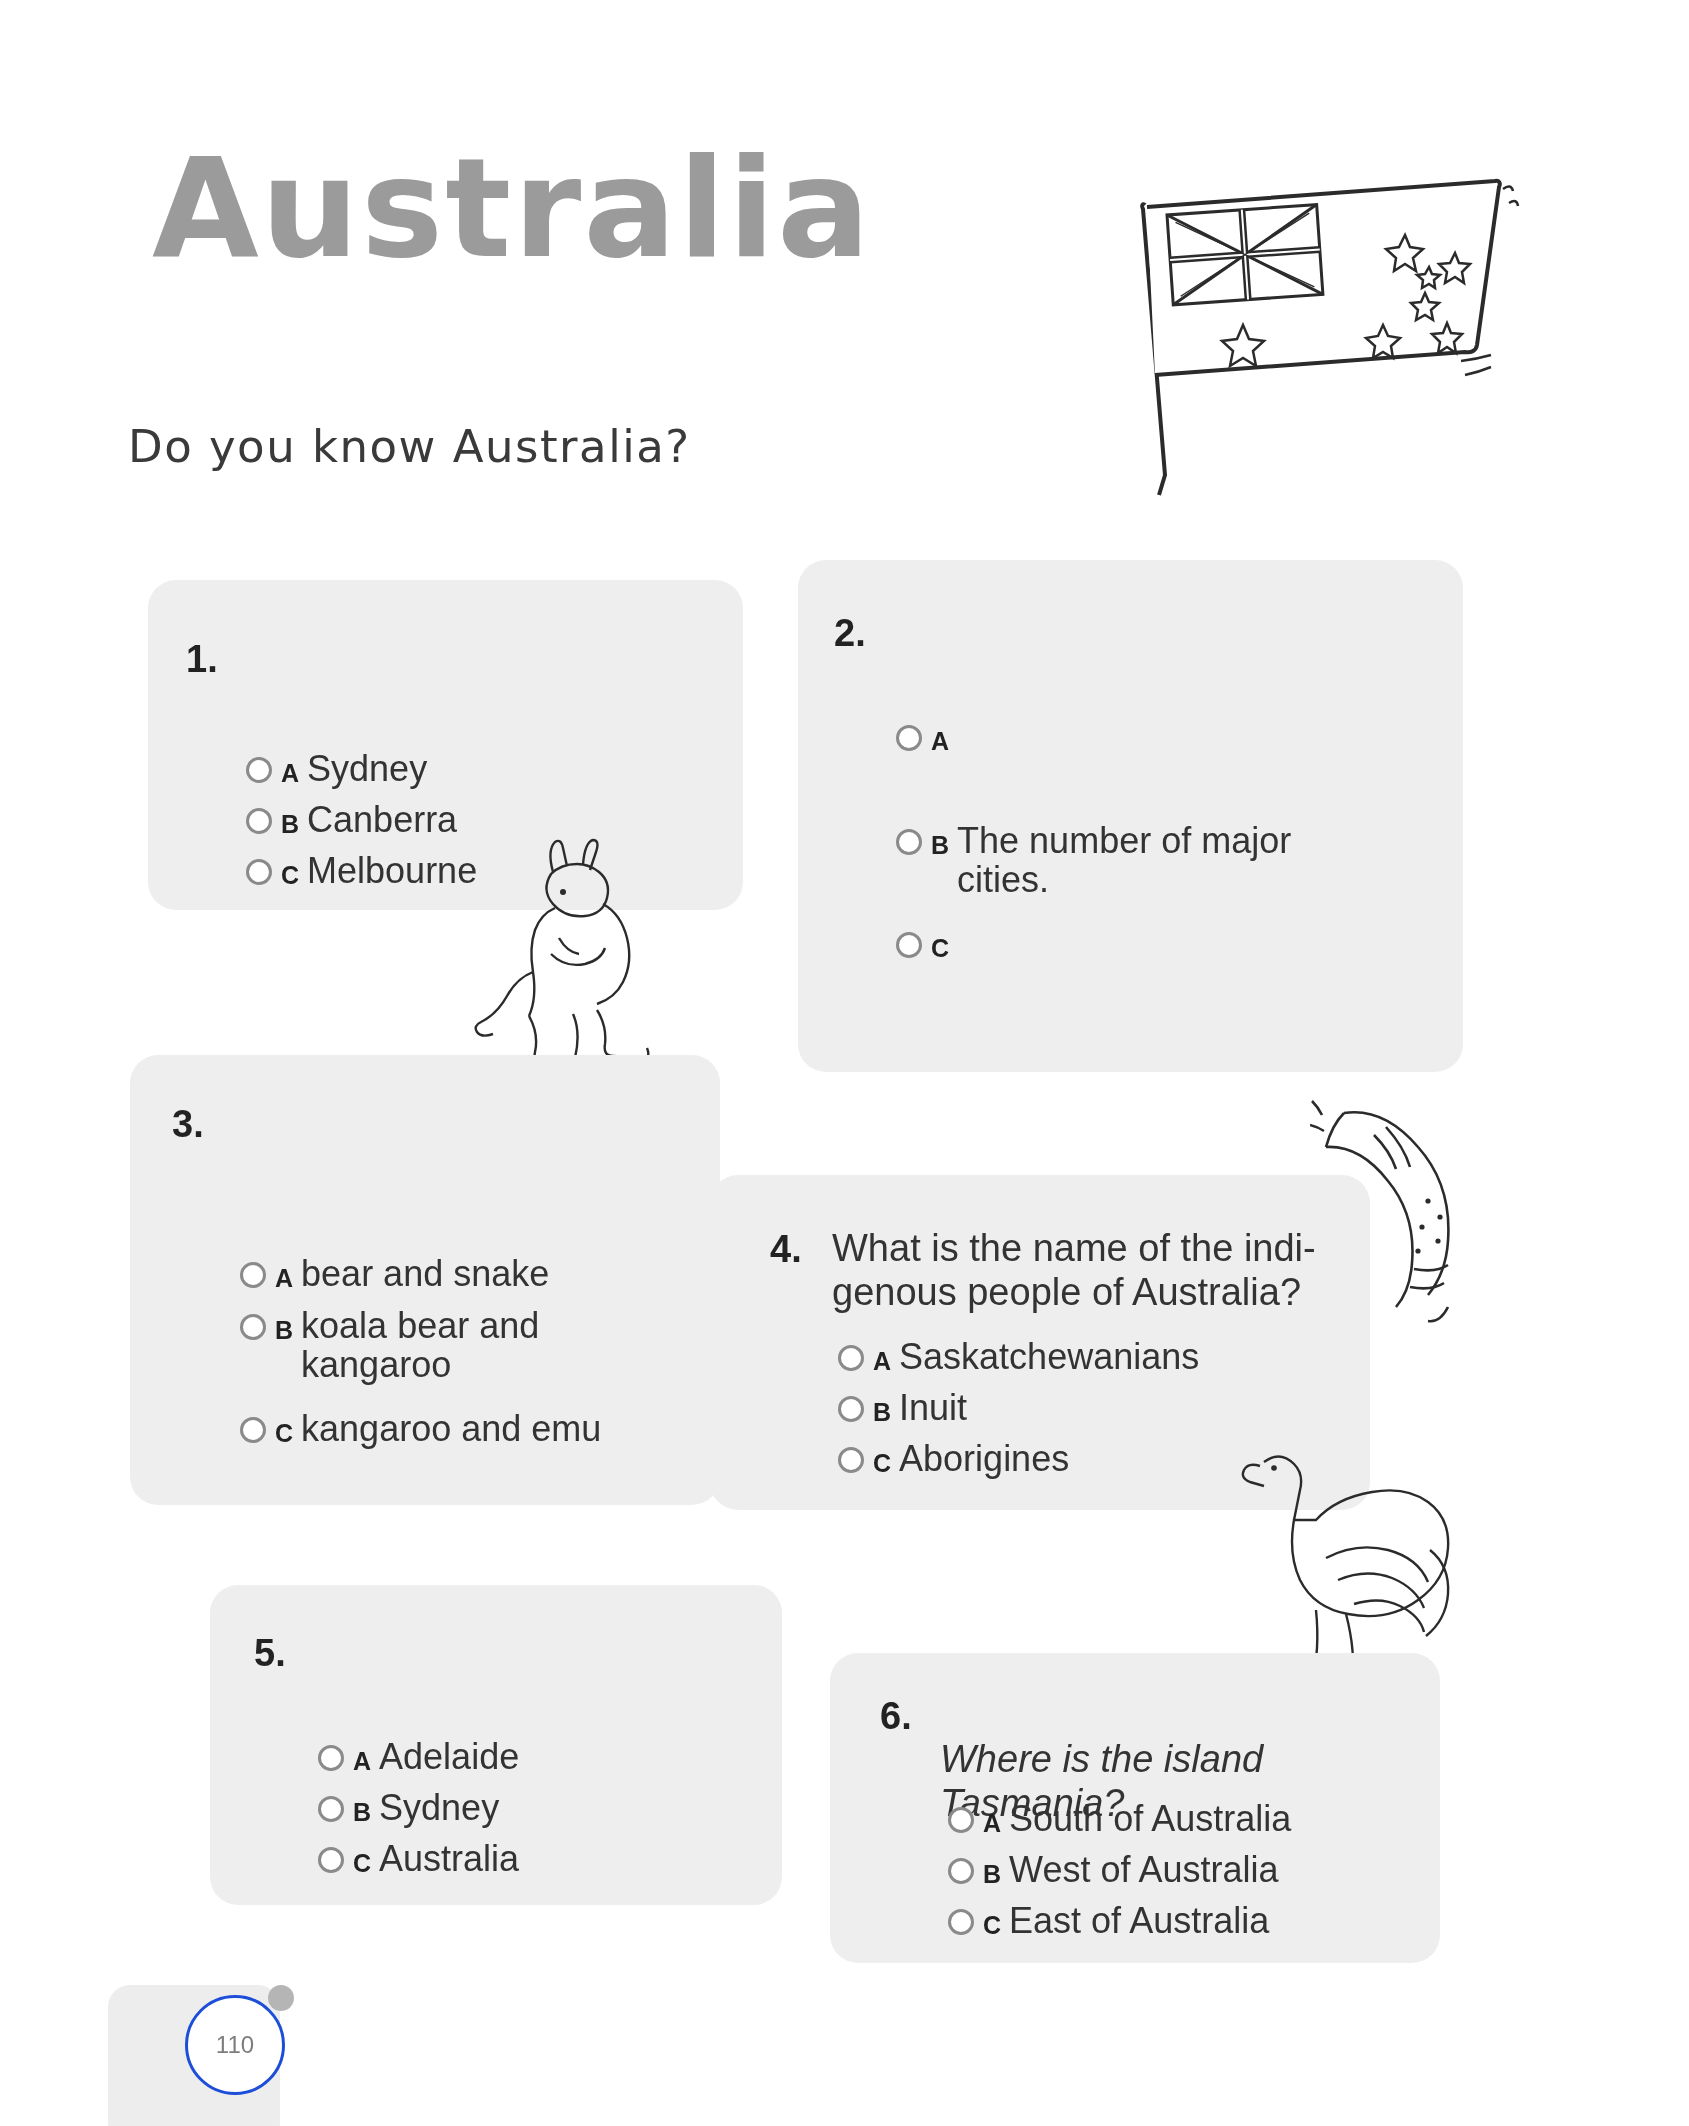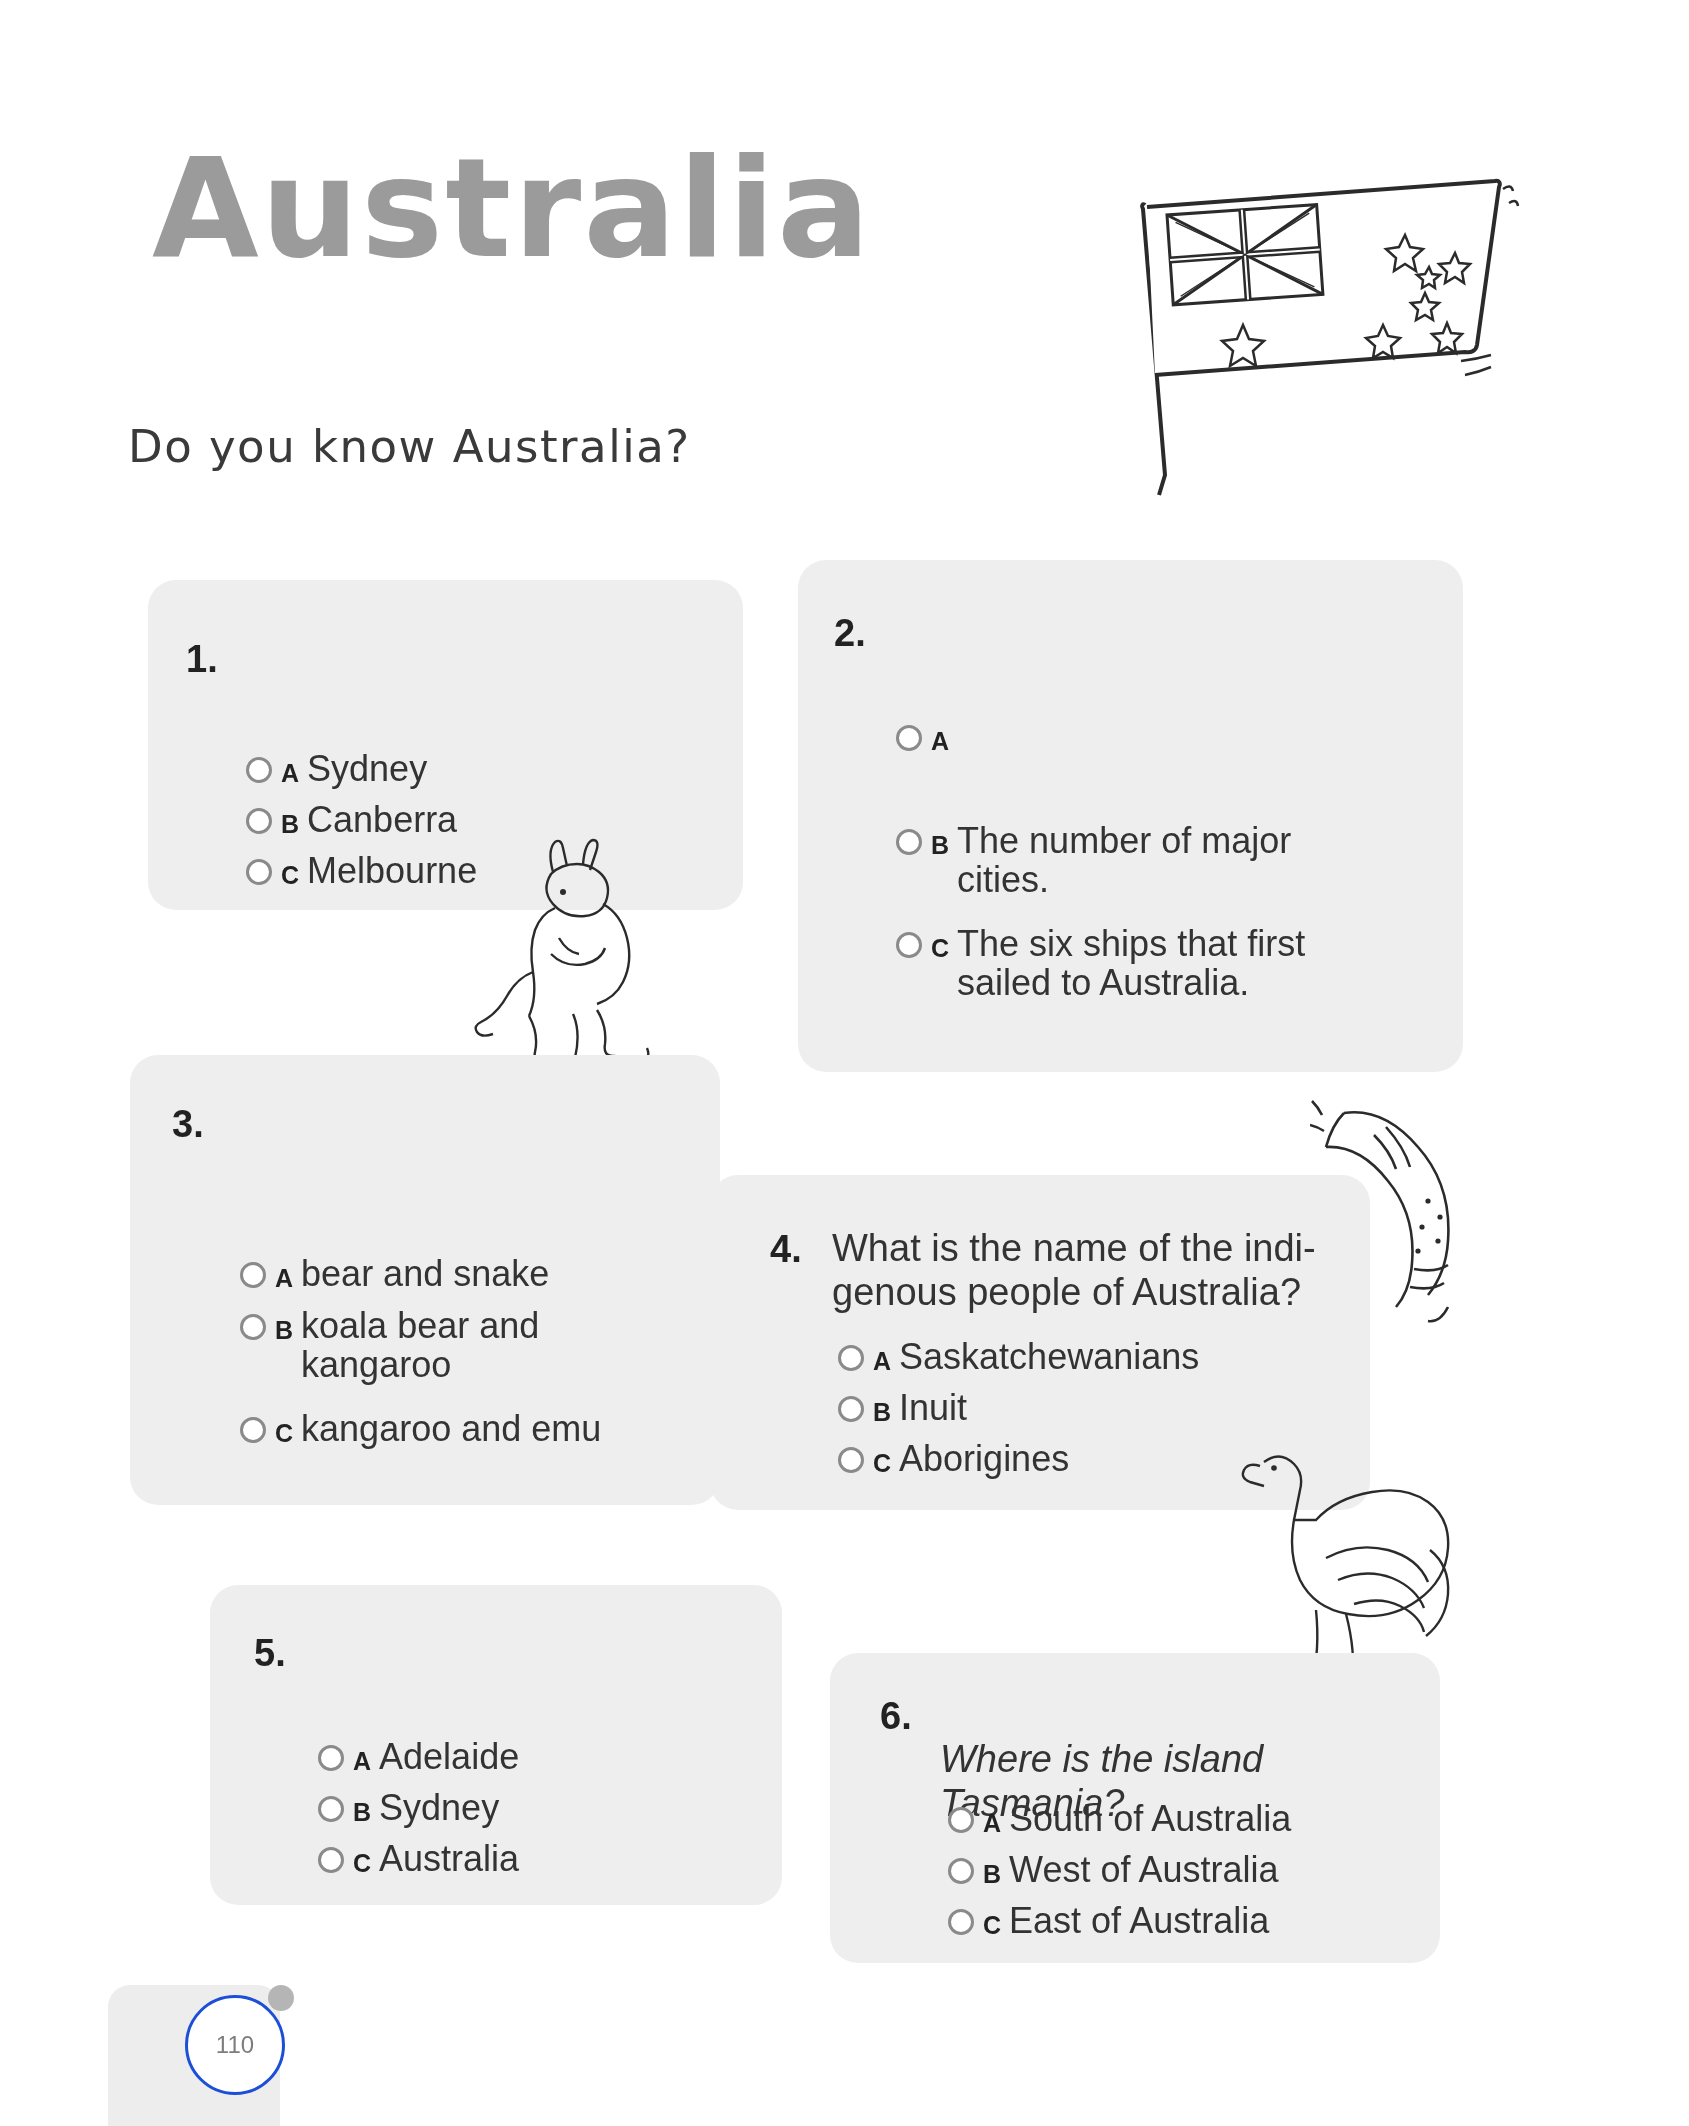--- a/index.html
+++ b/index.html
@@ -257,21 +257,20 @@
     <span class="olet">A</span>
   </div>
   <div class="opt" id="c2o2">
     <span class="bubble"></span>
     <span class="olet">B</span>
     <span class="otext">The number of major cities.</span>
   </div>
   <div class="opt" id="c2o3">
     <span class="bubble"></span>
     <span class="olet">C</span>
-    <span class="otext">The six ships that first sailed to Australia.</span>
   </div>
 
   <div class="deco" style="left:1310px; top:1095px; width:220px; height:230px;">
     <svg width="220" height="230" viewBox="0 0 220 230" fill="none" stroke="#2b2b2b" stroke-width="2.6">
       <path d="M34 18 q40 -6 74 34 q34 38 30 94 q-2 32 -20 54"></path>
       <path d="M16 52 q34 -2 62 34 q28 34 24 82 q-2 28 -16 44"></path>
       <path d="M34 18 q-12 12 -18 34"></path>
       <path d="M118 226 q12 2 20 -14"></path>
       <path d="M64 40 q16 16 22 34 M76 32 q18 20 24 40"></path>
       <circle cx="118" cy="106" r="2.6" fill="#2b2b2b" stroke="none"></circle>

